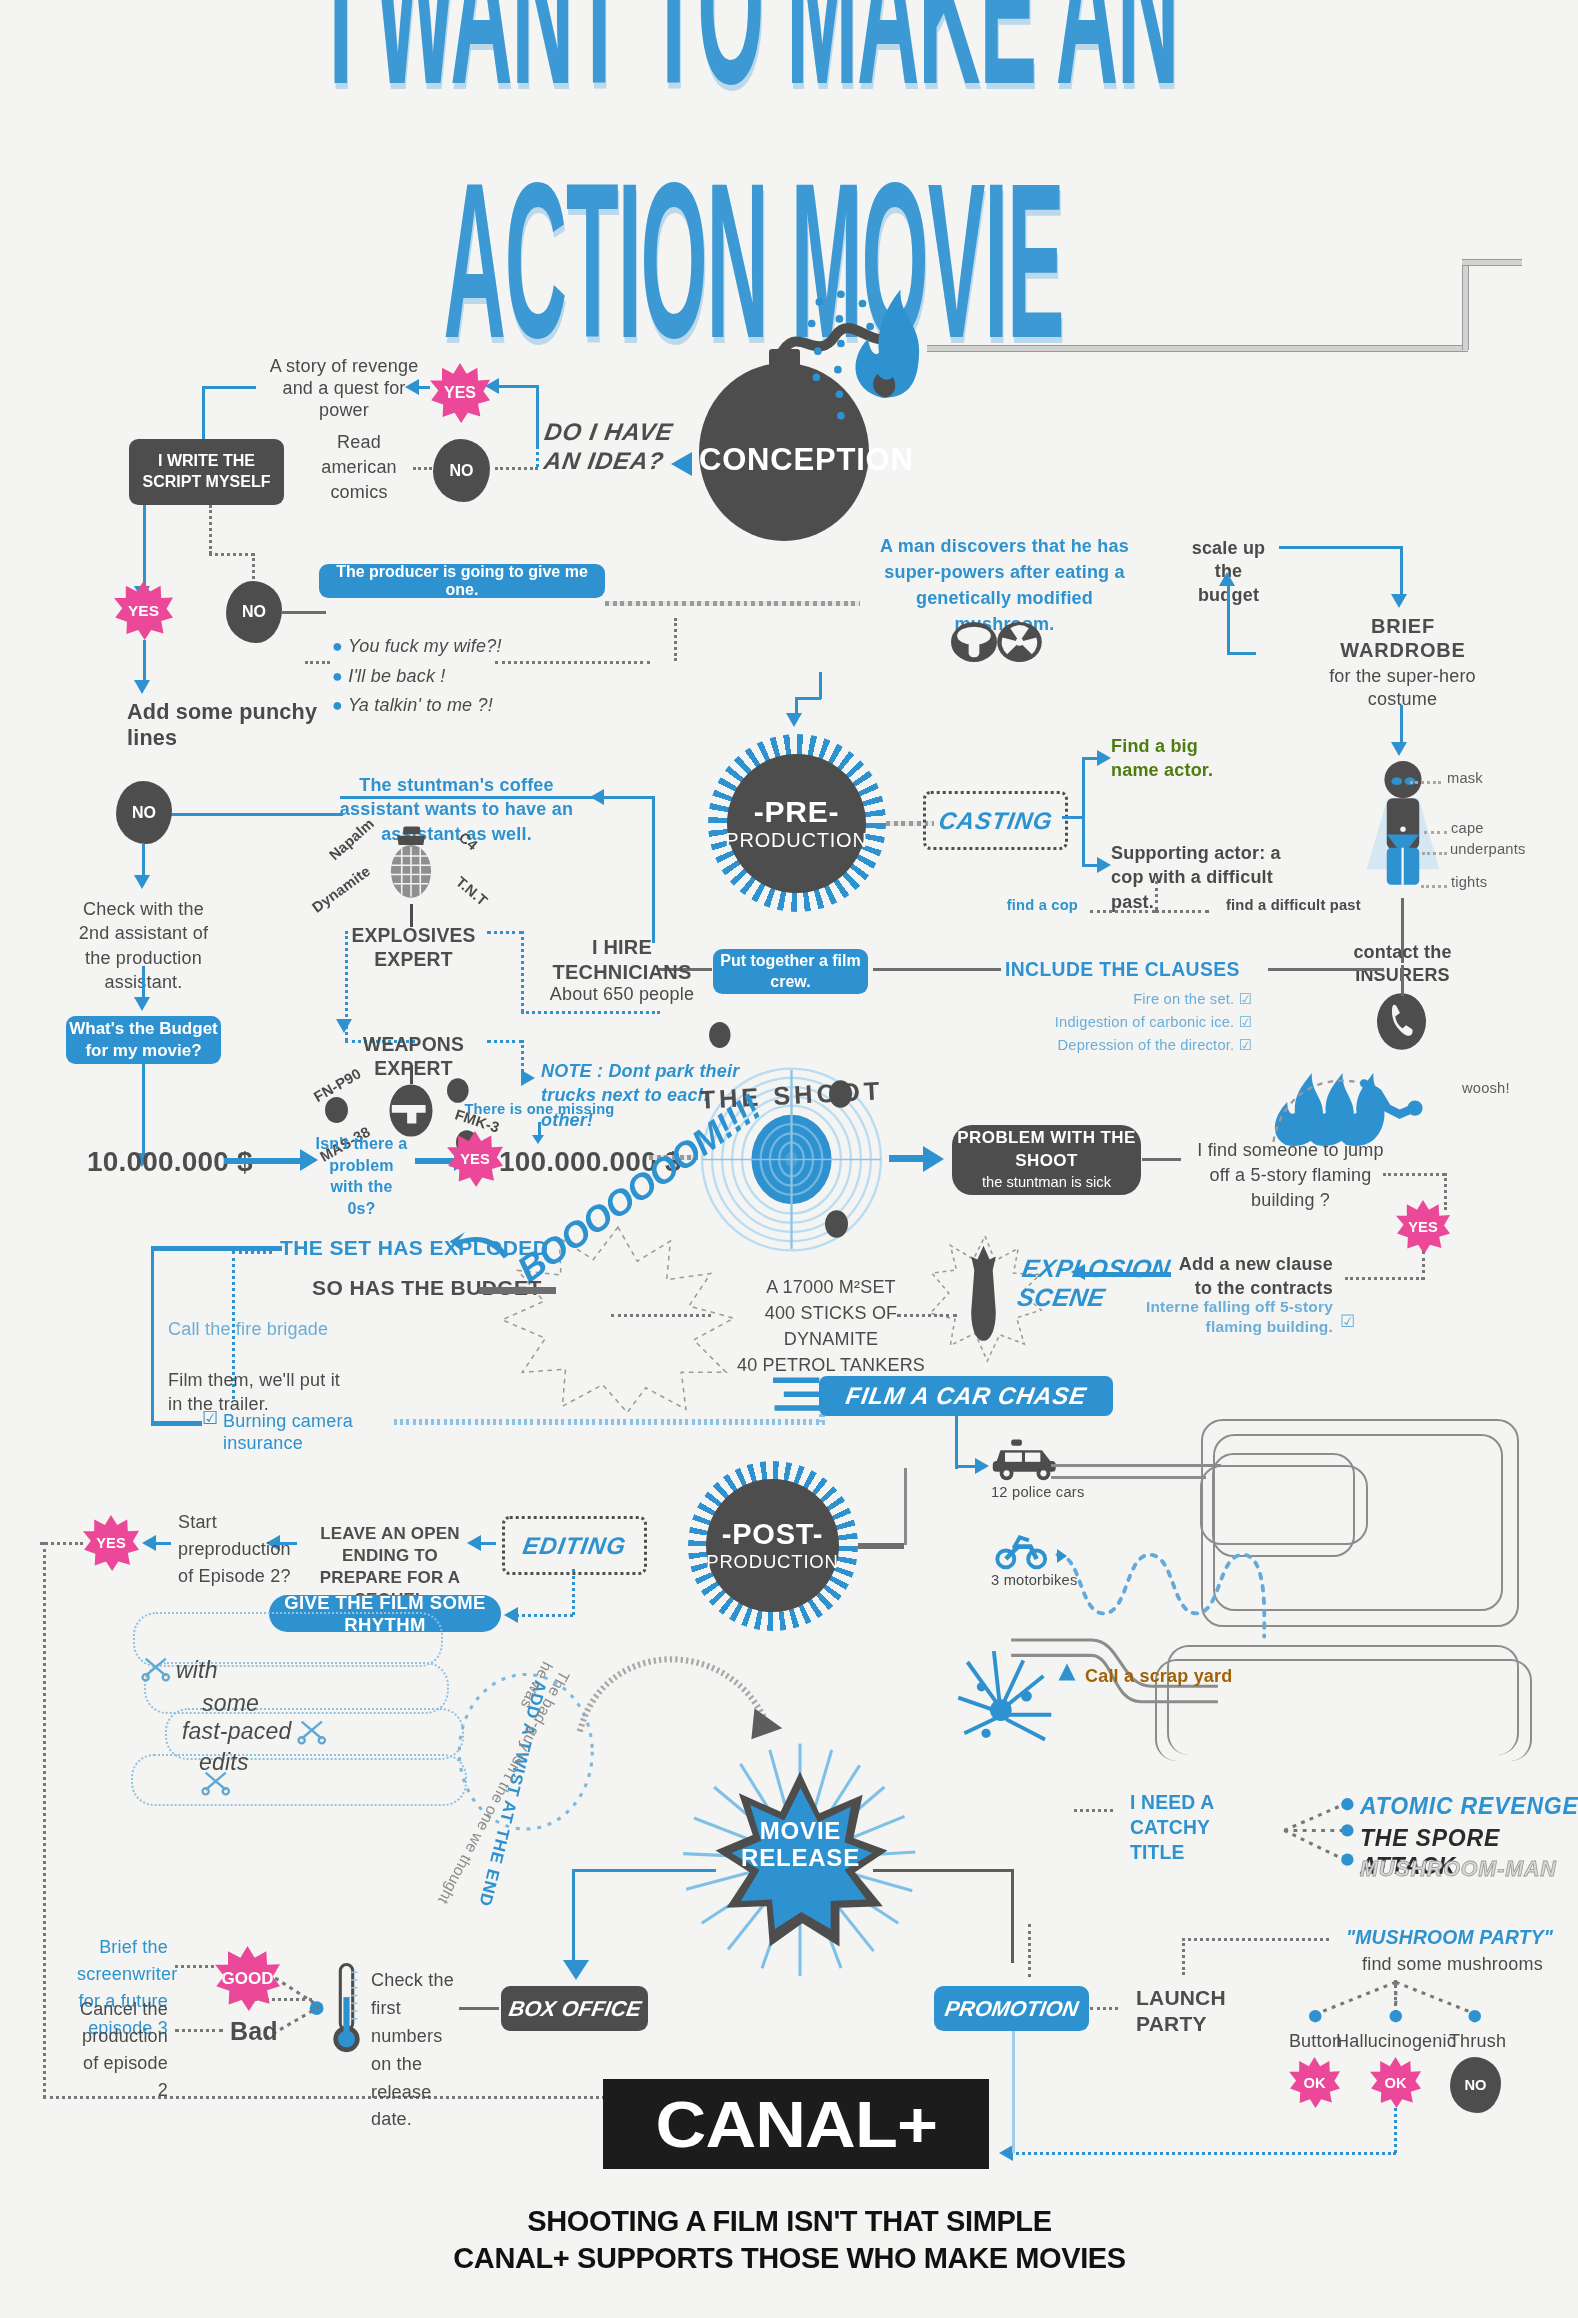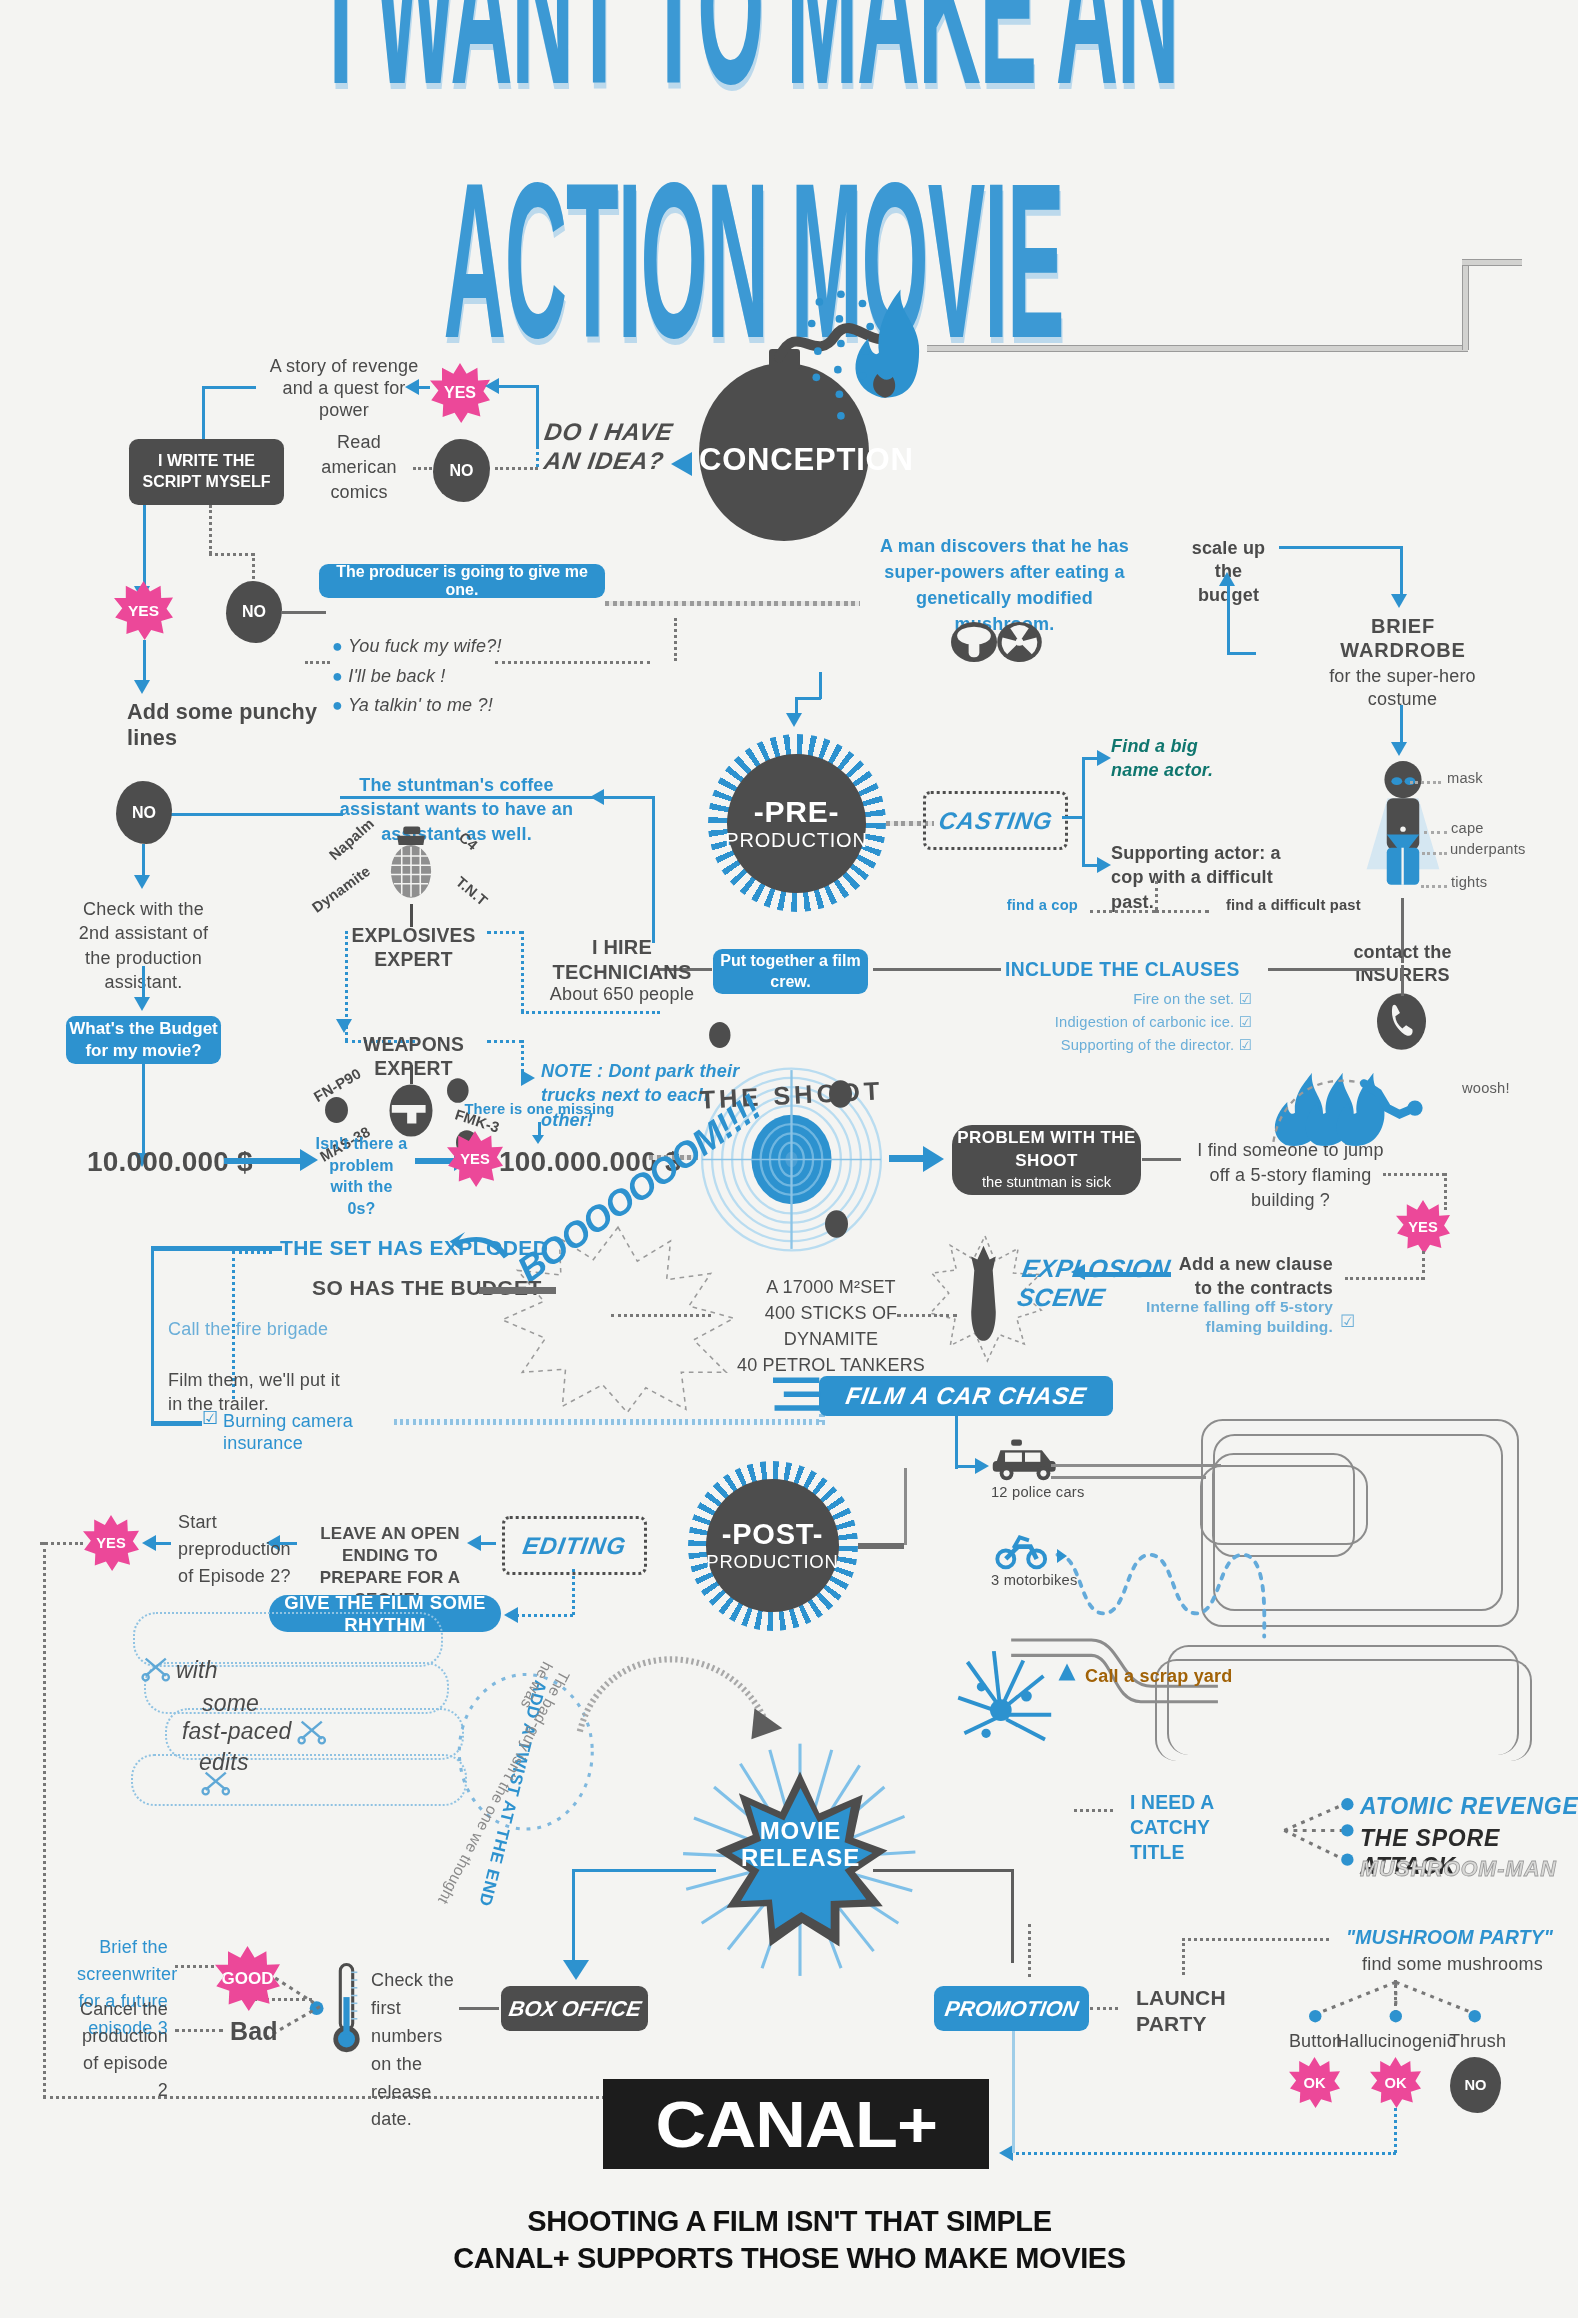--- a/index.html
+++ b/index.html
@@ -211,21 +211,21 @@
   <div class="abs" style="left:886px;top:821px;width:48px;height:4.6px;background:repeating-linear-gradient(90deg,#9a9a9a 0 3.9px,#e7e7e5 3.9px 7.7px);"></div>
   <div class="arw gr" style="left:931px;top:814px;border-left-width:20px;border-top-width:11.6px;border-bottom-width:11.6px;"></div>
   <div class="dashbox" style="left:923px;top:791px;width:139px;height:53px;">
     <span class="b it" style="font-size:24px;color:#2d92cf;transform:skewX(-9deg);letter-spacing:0.8px;">CASTING</span>
   </div>
 
   <div class="vl" style="left:1082px;top:757px;height:108px;"></div>
   <div class="hl" style="left:1062px;top:816px;width:21.6px;"></div>
   <div class="hl" style="left:1082px;top:757px;width:18.5px;"></div>
   <div class="arw r" style="left:1097px;top:750px;"></div>
-  <div class="txt b md" style="left:1111px;top:734px;width:139px;color:#0f766e;line-height:1.35;font-style:italic;">Find a big name actor.</div>
+  <div class="txt b md" style="left:1111px;top:734px;width:139px;color:#4d7c0f;line-height:1.35;">Find a big name actor.</div>
   <div class="hl" style="left:1082px;top:864px;width:18.5px;"></div>
   <div class="arw r" style="left:1097px;top:857px;"></div>
   <div class="txt b md c-dark" style="left:1111px;top:841px;width:185px;line-height:1.35;">Supporting actor: a cop with a difficult past.</div>
 
   <div class="vd" style="left:1155px;top:881px;height:29px;"></div>
   <div class="hd" style="left:1090px;top:910px;width:65px;"></div>
   <div class="hd" style="left:1155px;top:910px;width:54px;"></div>
   <div class="arw gl" style="left:1084px;top:903px;"></div>
   <div class="arw gr" style="left:1207px;top:903px;"></div>
   <div class="txt sm b rgt" style="left:958px;top:897px;width:120px;color:#2d92cf;">find a cop</div>
@@ -271,21 +271,21 @@
     <path d="M20,18 C18,30 22,44 36,54 C44,59 48,52 46,47 L38,42 L33,46 C27,41 24,35 24,30 L30,26 L26,18 C24,14 21,14 20,18 Z" fill="#f4f4f2"></path>
   </svg>
   <div class="vl g" style="left:1401px;top:965px;height:31px;"></div>
   <div class="hl g" style="left:1268px;top:968px;width:116px;"></div>
   <div class="arw gl" style="left:1261px;top:961px;"></div>
 
   <div class="txt b" style="left:1005px;top:958px;width:255px;font-size:19.3px;color:#2d92cf;letter-spacing:0.4px;">INCLUDE THE CLAUSES</div>
   <div class="txt rgt sm" style="left:943px;top:988px;width:309px;color:#6aaed8;line-height:1.55;">
     <div><span>Fire on the set.</span> <span>☑</span></div>
     <div><span>Indigestion of carbonic ice.</span> <span>☑</span></div>
-    <div><span>Supporting of the director.</span> <span>☑</span></div>
+    <div><span>Depression of the director.</span> <span>☑</span></div>
   </div>
   <div class="hl g" style="left:873px;top:968px;width:128px;"></div>
   <div class="arw gl" style="left:867px;top:961px;"></div>
 
   <div class="box blue" style="left:713px;top:949px;width:155px;height:45px;font-size:16px;flex-direction:column;line-height:1.3;">
       <span>Put together a film crew.</span>
     </div>
   <div class="hl g" style="left:658px;top:968px;width:54px;"></div>
 
   <div class="txt b ctr" style="left:541px;top:935px;width:162px;font-size:20px;color:#4d4d4d;line-height:1.25;">I HIRE TECHNICIANS</div>

